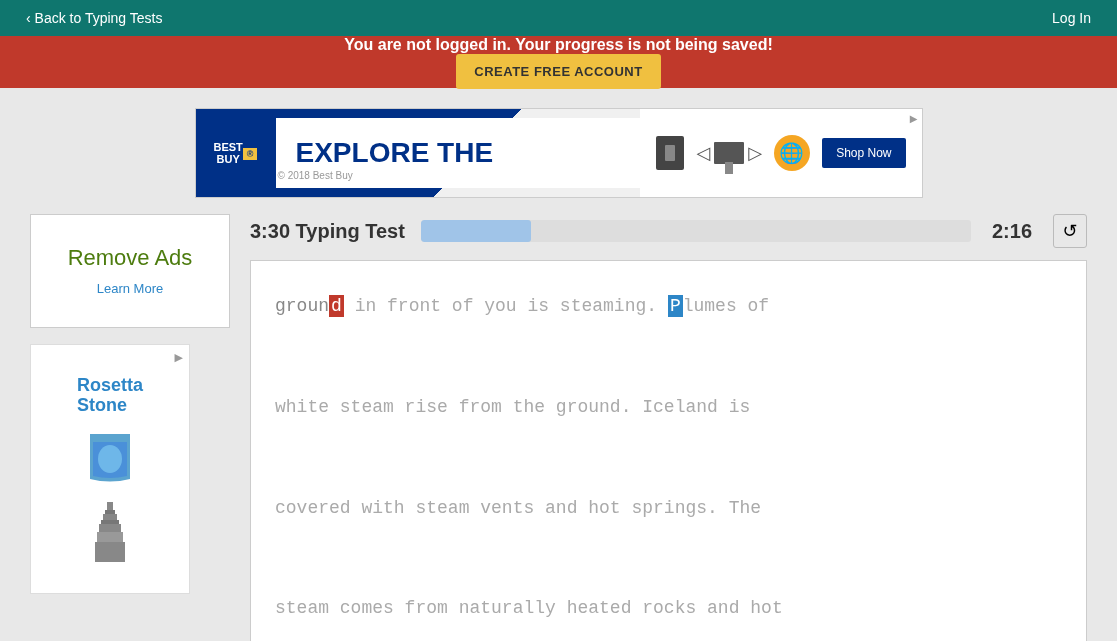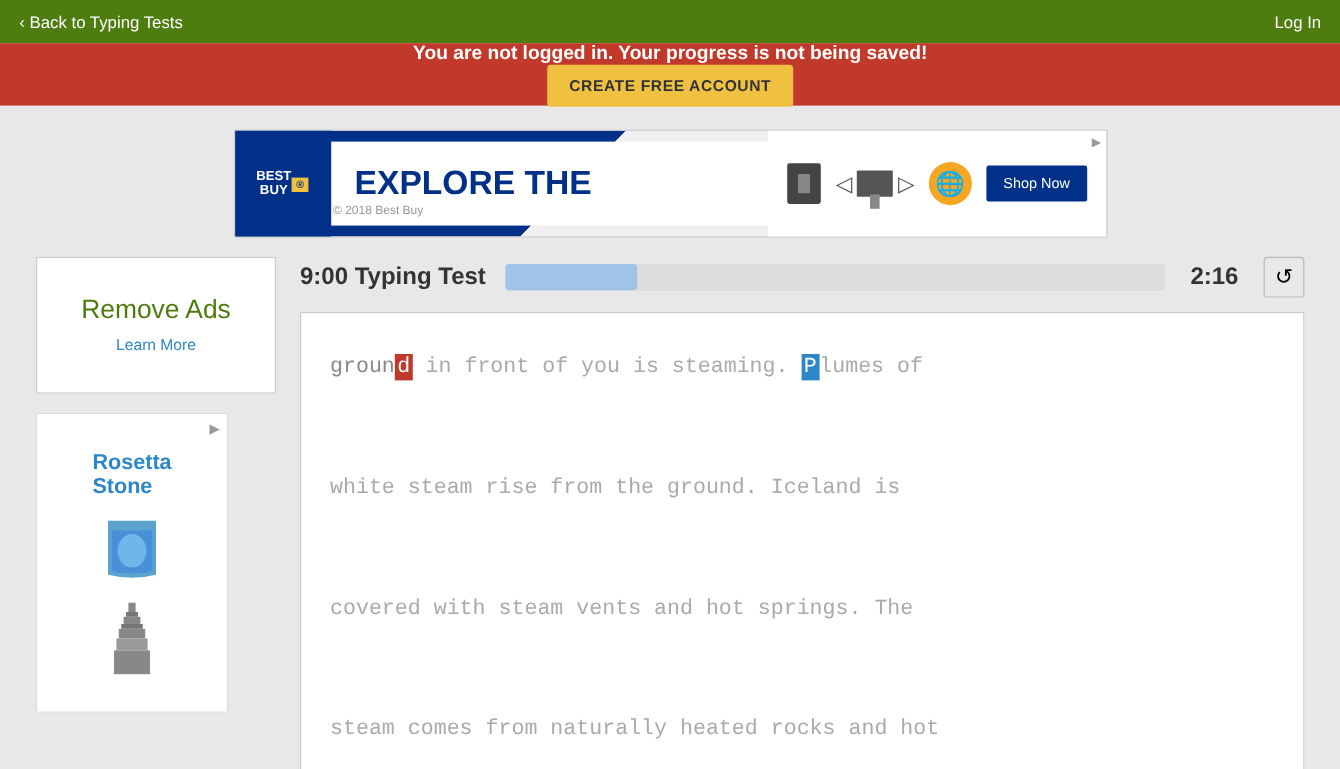--- a/index.html
+++ b/index.html
@@ -1,24 +1,24 @@
 <!DOCTYPE html>
 <html><head>
   <meta charset="utf-8">
   <style>
     * { box-sizing: border-box; margin: 0; padding: 0; }
     body { font-family: Arial, sans-serif; background: #e8e8e8; min-height: 641px; }
 
     
     .top-nav {
-      background: #4d7c0f;
+      background: #0f766e;
       display: flex;
       justify-content: space-between;
       align-items: center;
-      padding: 0 16px;
+      padding: 0 26px;
       height: 36px;
     }
     .top-nav a {
       color: white;
       text-decoration: none;
       font-size: 14px;
     }
 
     
     .warning-bar {
@@ -360,21 +360,21 @@
           <rect x="2" y="30" width="26" height="10" fill="#999"></rect>
           <rect x="0" y="40" width="30" height="20" fill="#888"></rect>
         </svg>
       </div>
     </div>
   </div>
 
   <div class="typing-test-area">
 
     <div class="test-header">
-      <div class="test-title">9:00 Typing Test</div>
+      <div class="test-title">3:30 Typing Test</div>
       <div class="progress-bar-outer">
         <div class="progress-bar-inner" style="width: 20%;"></div>
       </div>
       <div class="timer-display">2:16</div>
       <button class="reset-btn">
         <span>↺</span>
       </button>
     </div>
 
     <div class="typing-text-box">

